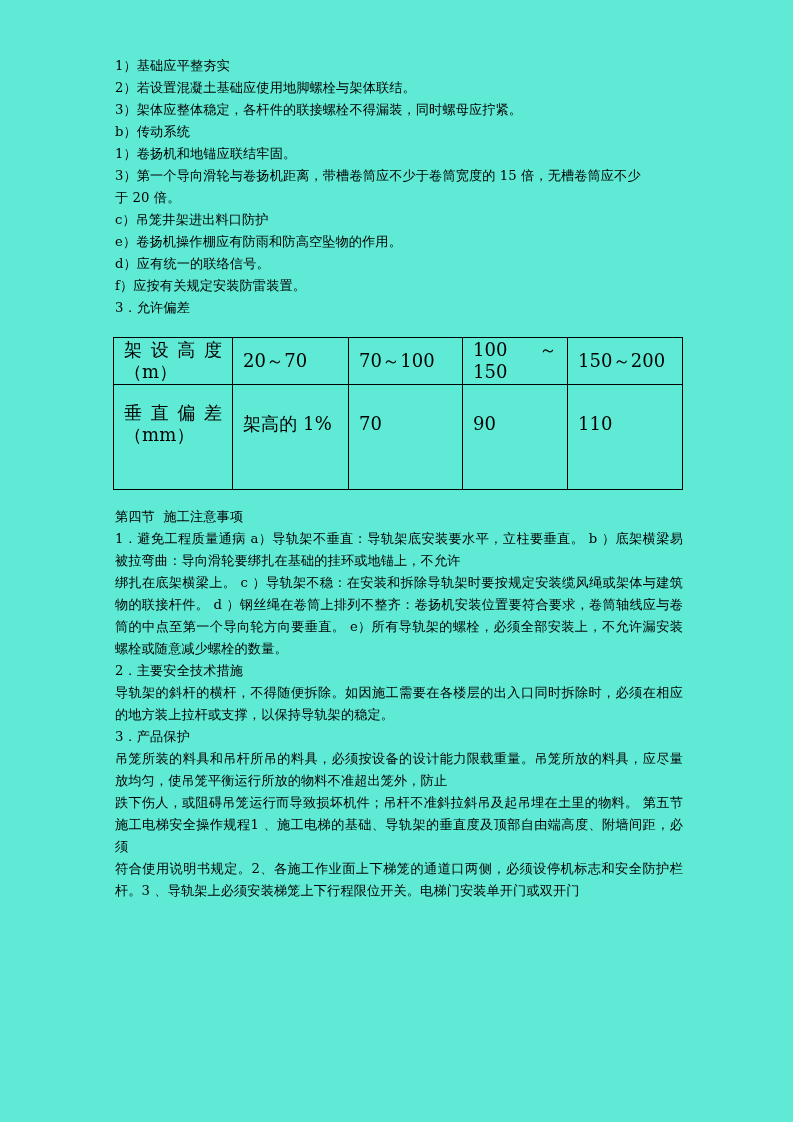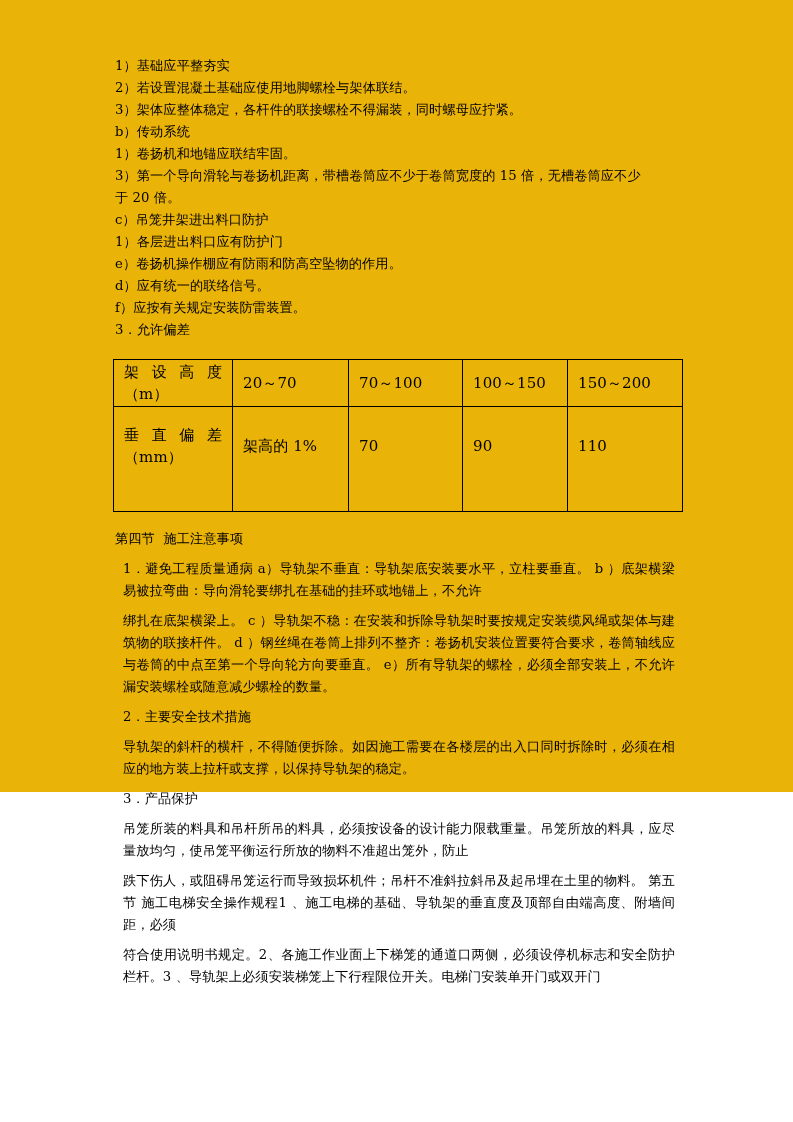--- a/index.html
+++ b/index.html
@@ -10,50 +10,50 @@
   body {
     width: 793px;
     height: 1122px;
     font-family: "DejaVu Serif", "Liberation Serif", serif;
     color: #000000;
     -webkit-font-smoothing: none;
   }
   .page {
     position: relative;
     width: 793px;
-    height: 792px;
+    height: 1122px;
     box-sizing: border-box;
     padding: 55px 110px 0 115px;
-    background: #eab308;
+    background: #5eead4;
   }
   .doc-body {
     font-size: 13.2px;
     line-height: 22px;
     text-align: justify;
     text-justify: inter-ideograph;
     letter-spacing: 0.1px;
   }
   p.line {
     margin: 0;
     padding: 0;
     white-space: pre-wrap;
   }
   p.para {
-    margin: 8px;
+    margin: 0;
     padding: 0;
   }
   .block-gap-table {
     height: 18px;
   }
   table.spec-table {
     border-collapse: collapse;
     width: 569px;
     margin: 0 0 0 -2px;
     table-layout: fixed;
-    font-size: 15px;
+    font-size: 18px;
   }
   table.spec-table td {
     border: 1px solid #000000;
     padding: 0 10px;
     vertical-align: middle;
     font-family: "DejaVu Serif", "Liberation Serif", serif;
   }
   table.spec-table tr.row-head td {
     height: 46px;
   }
@@ -81,21 +81,20 @@
 
     <div>
       <p class="line">1）基础应平整夯实</p>
       <p class="line">2）若设置混凝土基础应使用地脚螺栓与架体联结。</p>
       <p class="line">3）架体应整体稳定，各杆件的联接螺栓不得漏装，同时螺母应拧紧。</p>
       <p class="line">b）传动系统</p>
       <p class="line">1）卷扬机和地锚应联结牢固。</p>
       <p class="line">3）第一个导向滑轮与卷扬机距离，带槽卷筒应不少于卷筒宽度的 15 倍，无槽卷筒应不少
 于 20 倍。</p>
       <p class="line">c）吊笼井架进出料口防护</p>
-      <p class="line">1）各层进出料口应有防护门</p>
       <p class="line">e）卷扬机操作棚应有防雨和防高空坠物的作用。</p>
       <p class="line">d）应有统一的联络信号。</p>
       <p class="line">f）应按有关规定安装防雷装置。</p>
       <p class="line">3．允许偏差</p>
     </div>
 
     <div class="block-gap-table"></div>
 
     <table class="spec-table">
       <colgroup>

